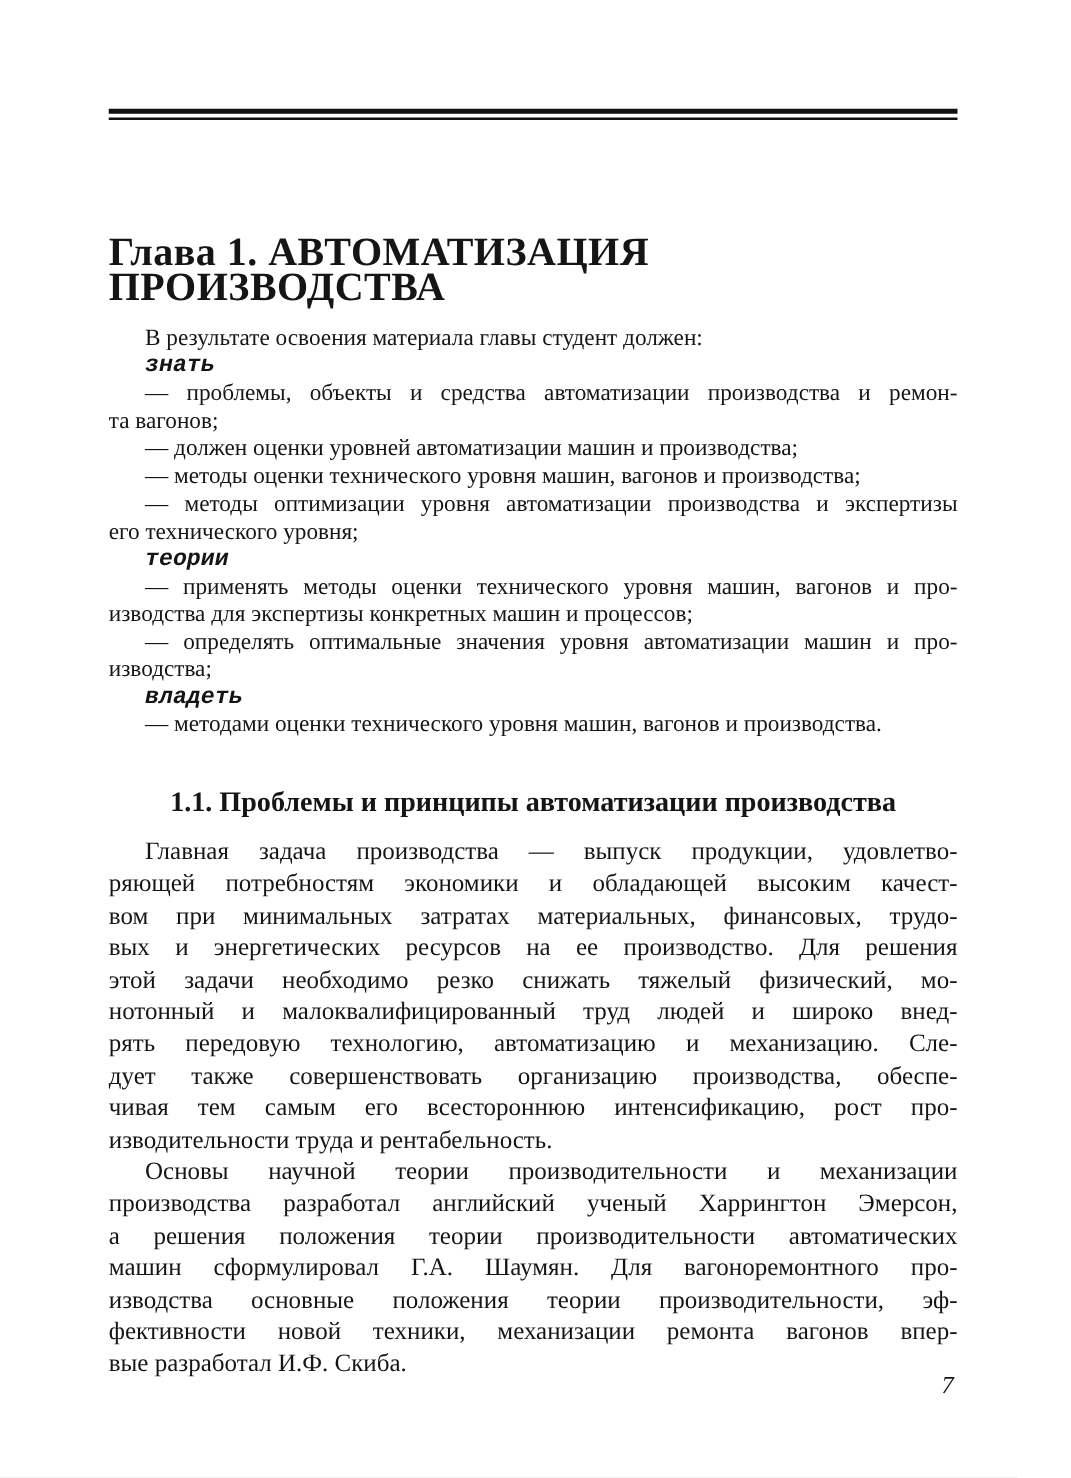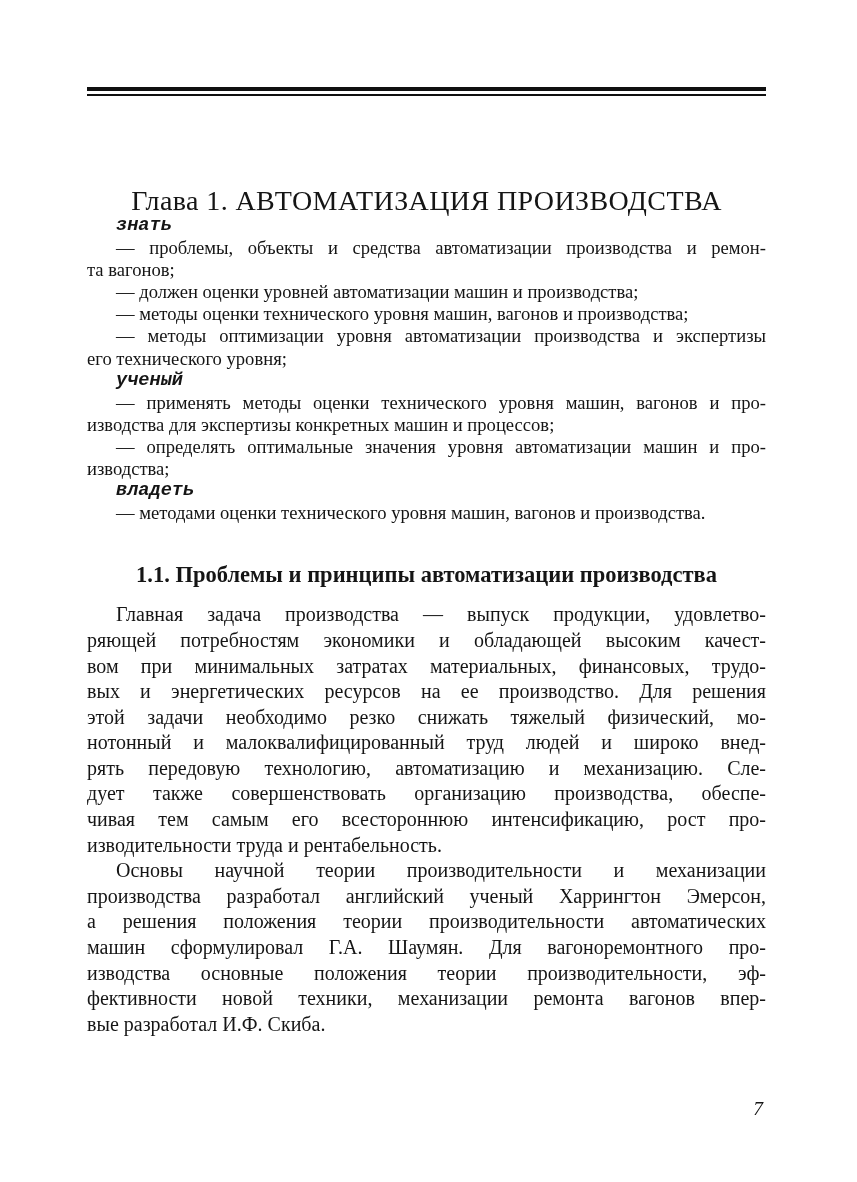--- a/index.html
+++ b/index.html
@@ -24,23 +24,22 @@
     box-sizing: content-box;
   }
   .content {
     position: absolute;
     left: 87px;
     top: 96px;
     width: 679px;
   }
   .h1 {
     margin: 91px 0 0 0;
-    text-align: center;
-    font-weight: normal;
-    font-size: 28px;
+    font-weight: bold;
+    font-size: 32px;
     line-height: 28px;
     letter-spacing: 0.4px;
   }
   .h1 + .para { margin-top: 17px; }
   .h2 {
     margin: 37px 0 13px 0;
     text-align: center;
     font-weight: bold;
     font-size: 22.5px;
     line-height: 28px;
@@ -70,36 +69,39 @@
     line-height: 24px;
   }
 </style>
 </head>
 <body>
 
 <div class="page">
   <div class="rule"></div>
   <div class="content" id="content">
       <div class="h1">Глава 1. АВТОМАТИЗАЦИЯ ПРОИЗВОДСТВА</div>
+      <div class="para small">
+        <div class="line first last">В результате освоения материала главы студент должен:</div>
+      </div>
       <div class="term">знать</div>
       <div class="para small">
         <div class="line first">— проблемы, объекты и средства автоматизации производства и ремон-</div>
         <div class="line last">та вагонов;</div>
       </div>
       <div class="para small">
         <div class="line first last">— должен оценки уровней автоматизации машин и производства;</div>
       </div>
       <div class="para small">
         <div class="line first last">— методы оценки технического уровня машин, вагонов и производства;</div>
       </div>
       <div class="para small">
         <div class="line first">— методы оптимизации уровня автоматизации производства и экспертизы</div>
         <div class="line last">его технического уровня;</div>
       </div>
-      <div class="term">ученый</div>
+      <div class="term">теории</div>
       <div class="para small">
         <div class="line first">— применять методы оценки технического уровня машин, вагонов и про-</div>
         <div class="line last">изводства для экспертизы конкретных машин и процессов;</div>
       </div>
       <div class="para small">
         <div class="line first">— определять оптимальные значения уровня автоматизации машин и про-</div>
         <div class="line last">изводства;</div>
       </div>
       <div class="term">владеть</div>
       <div class="para small">

